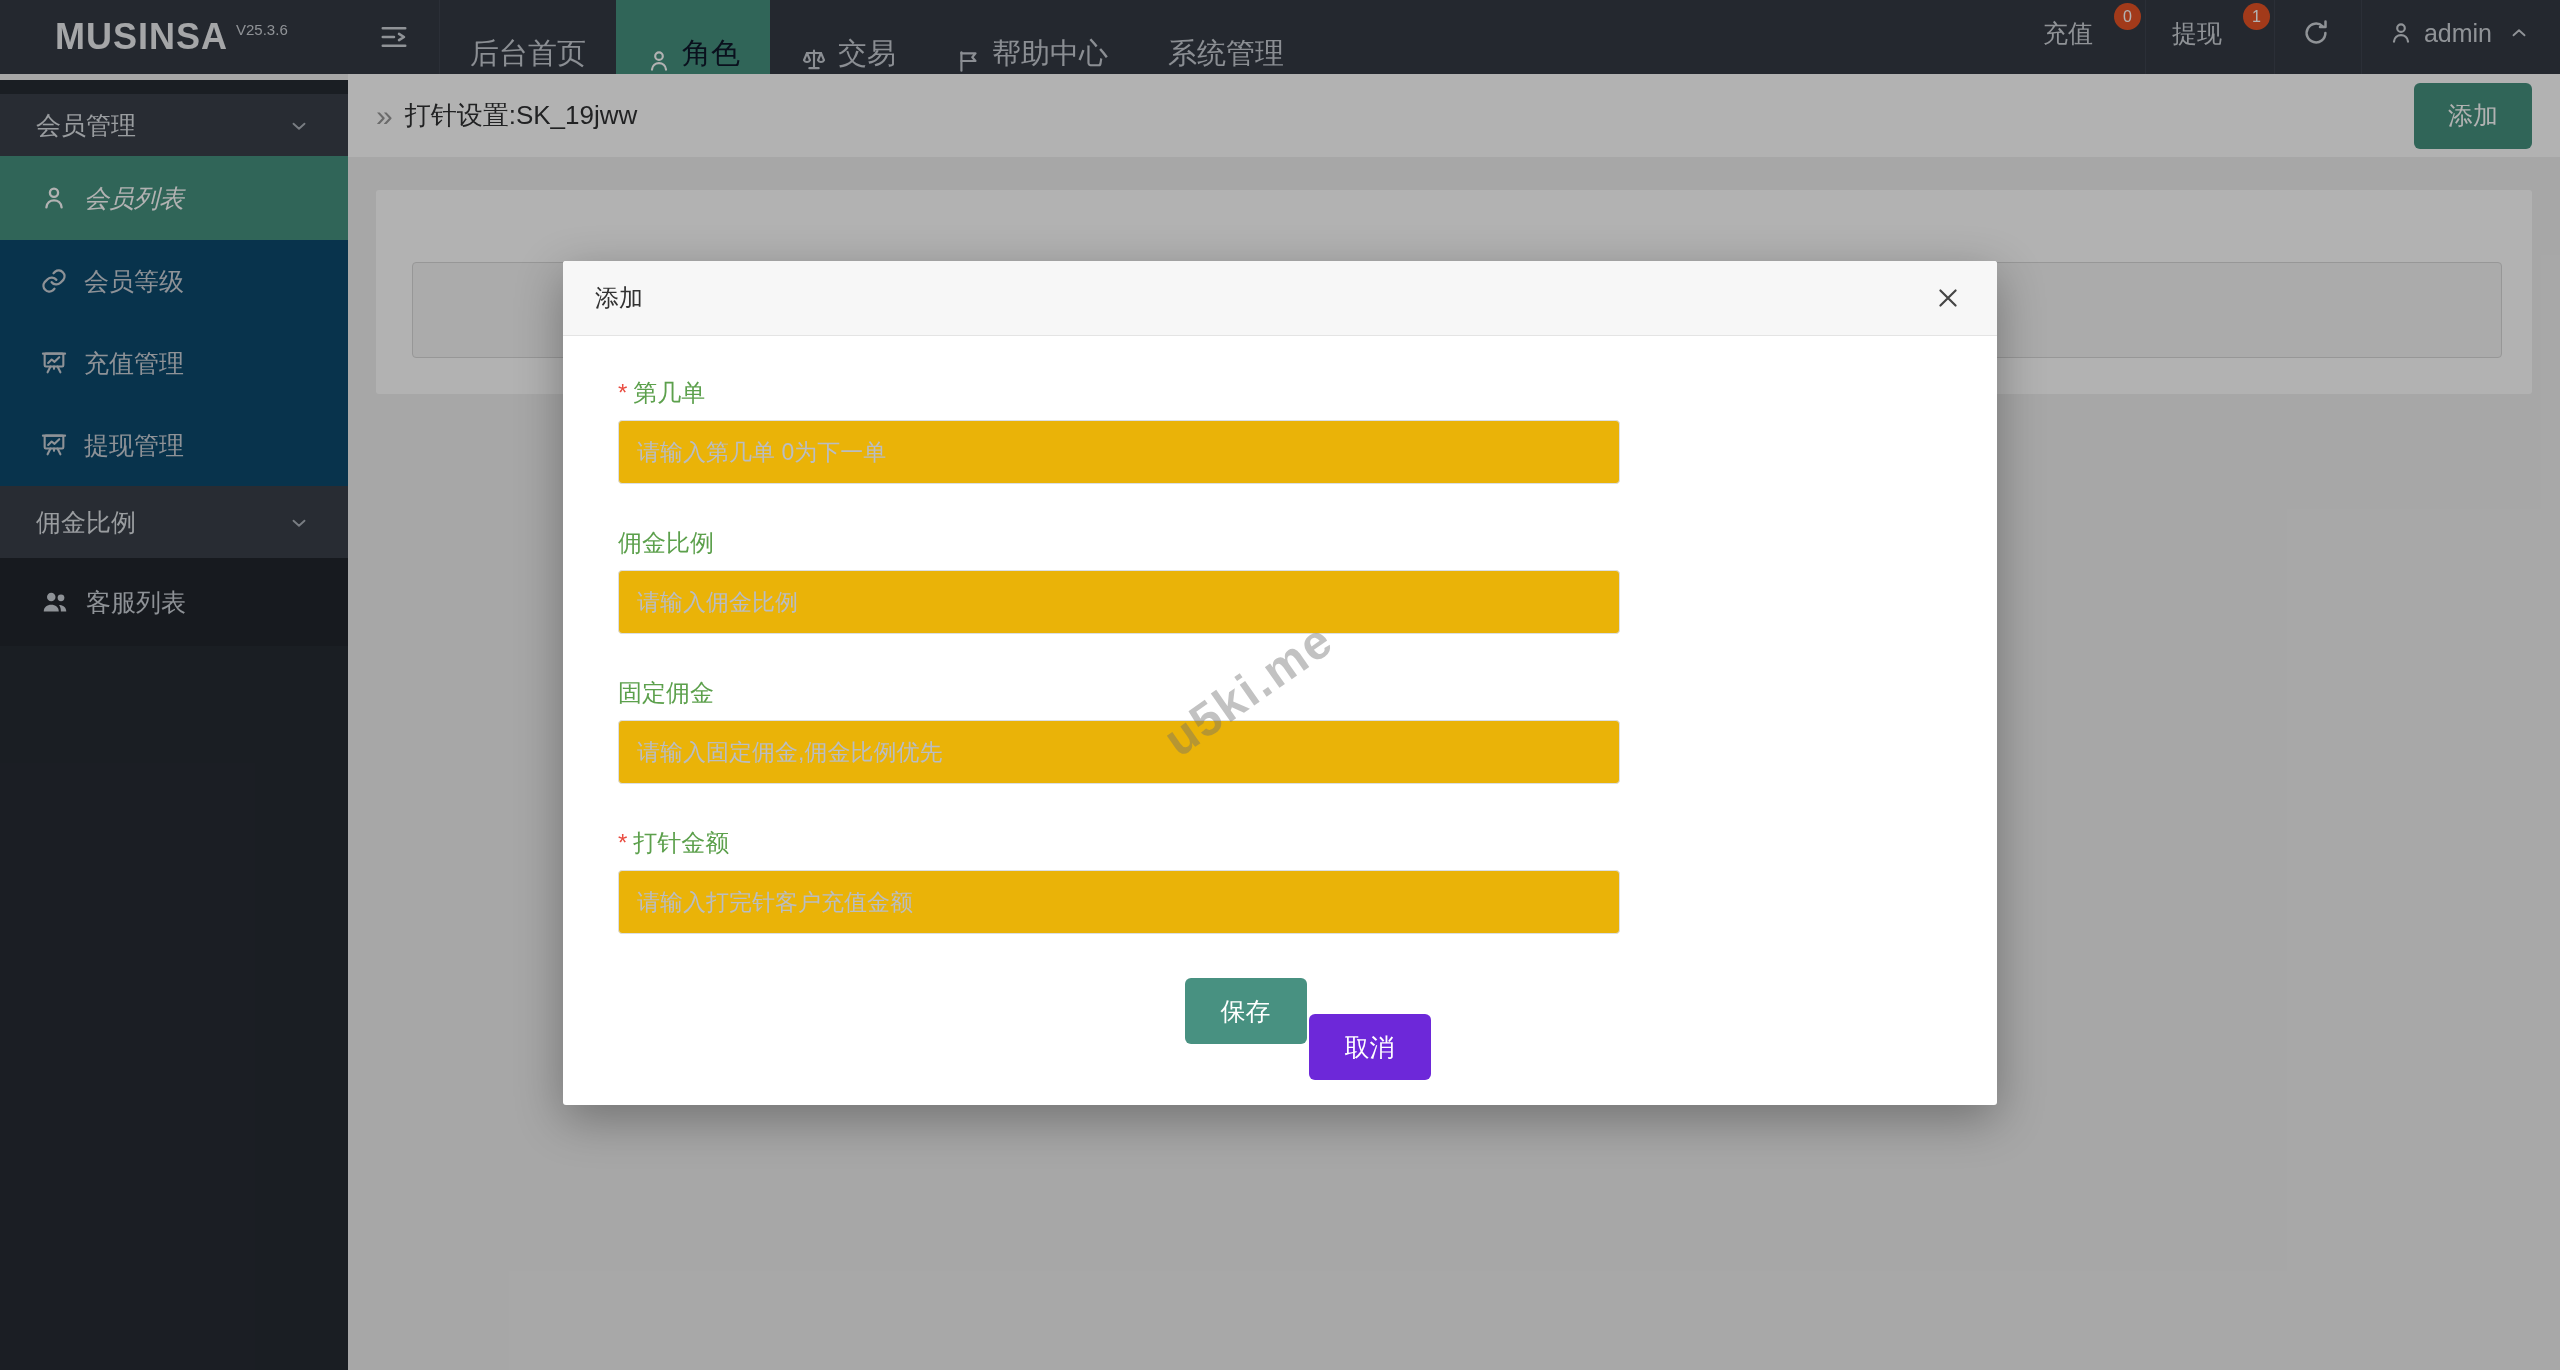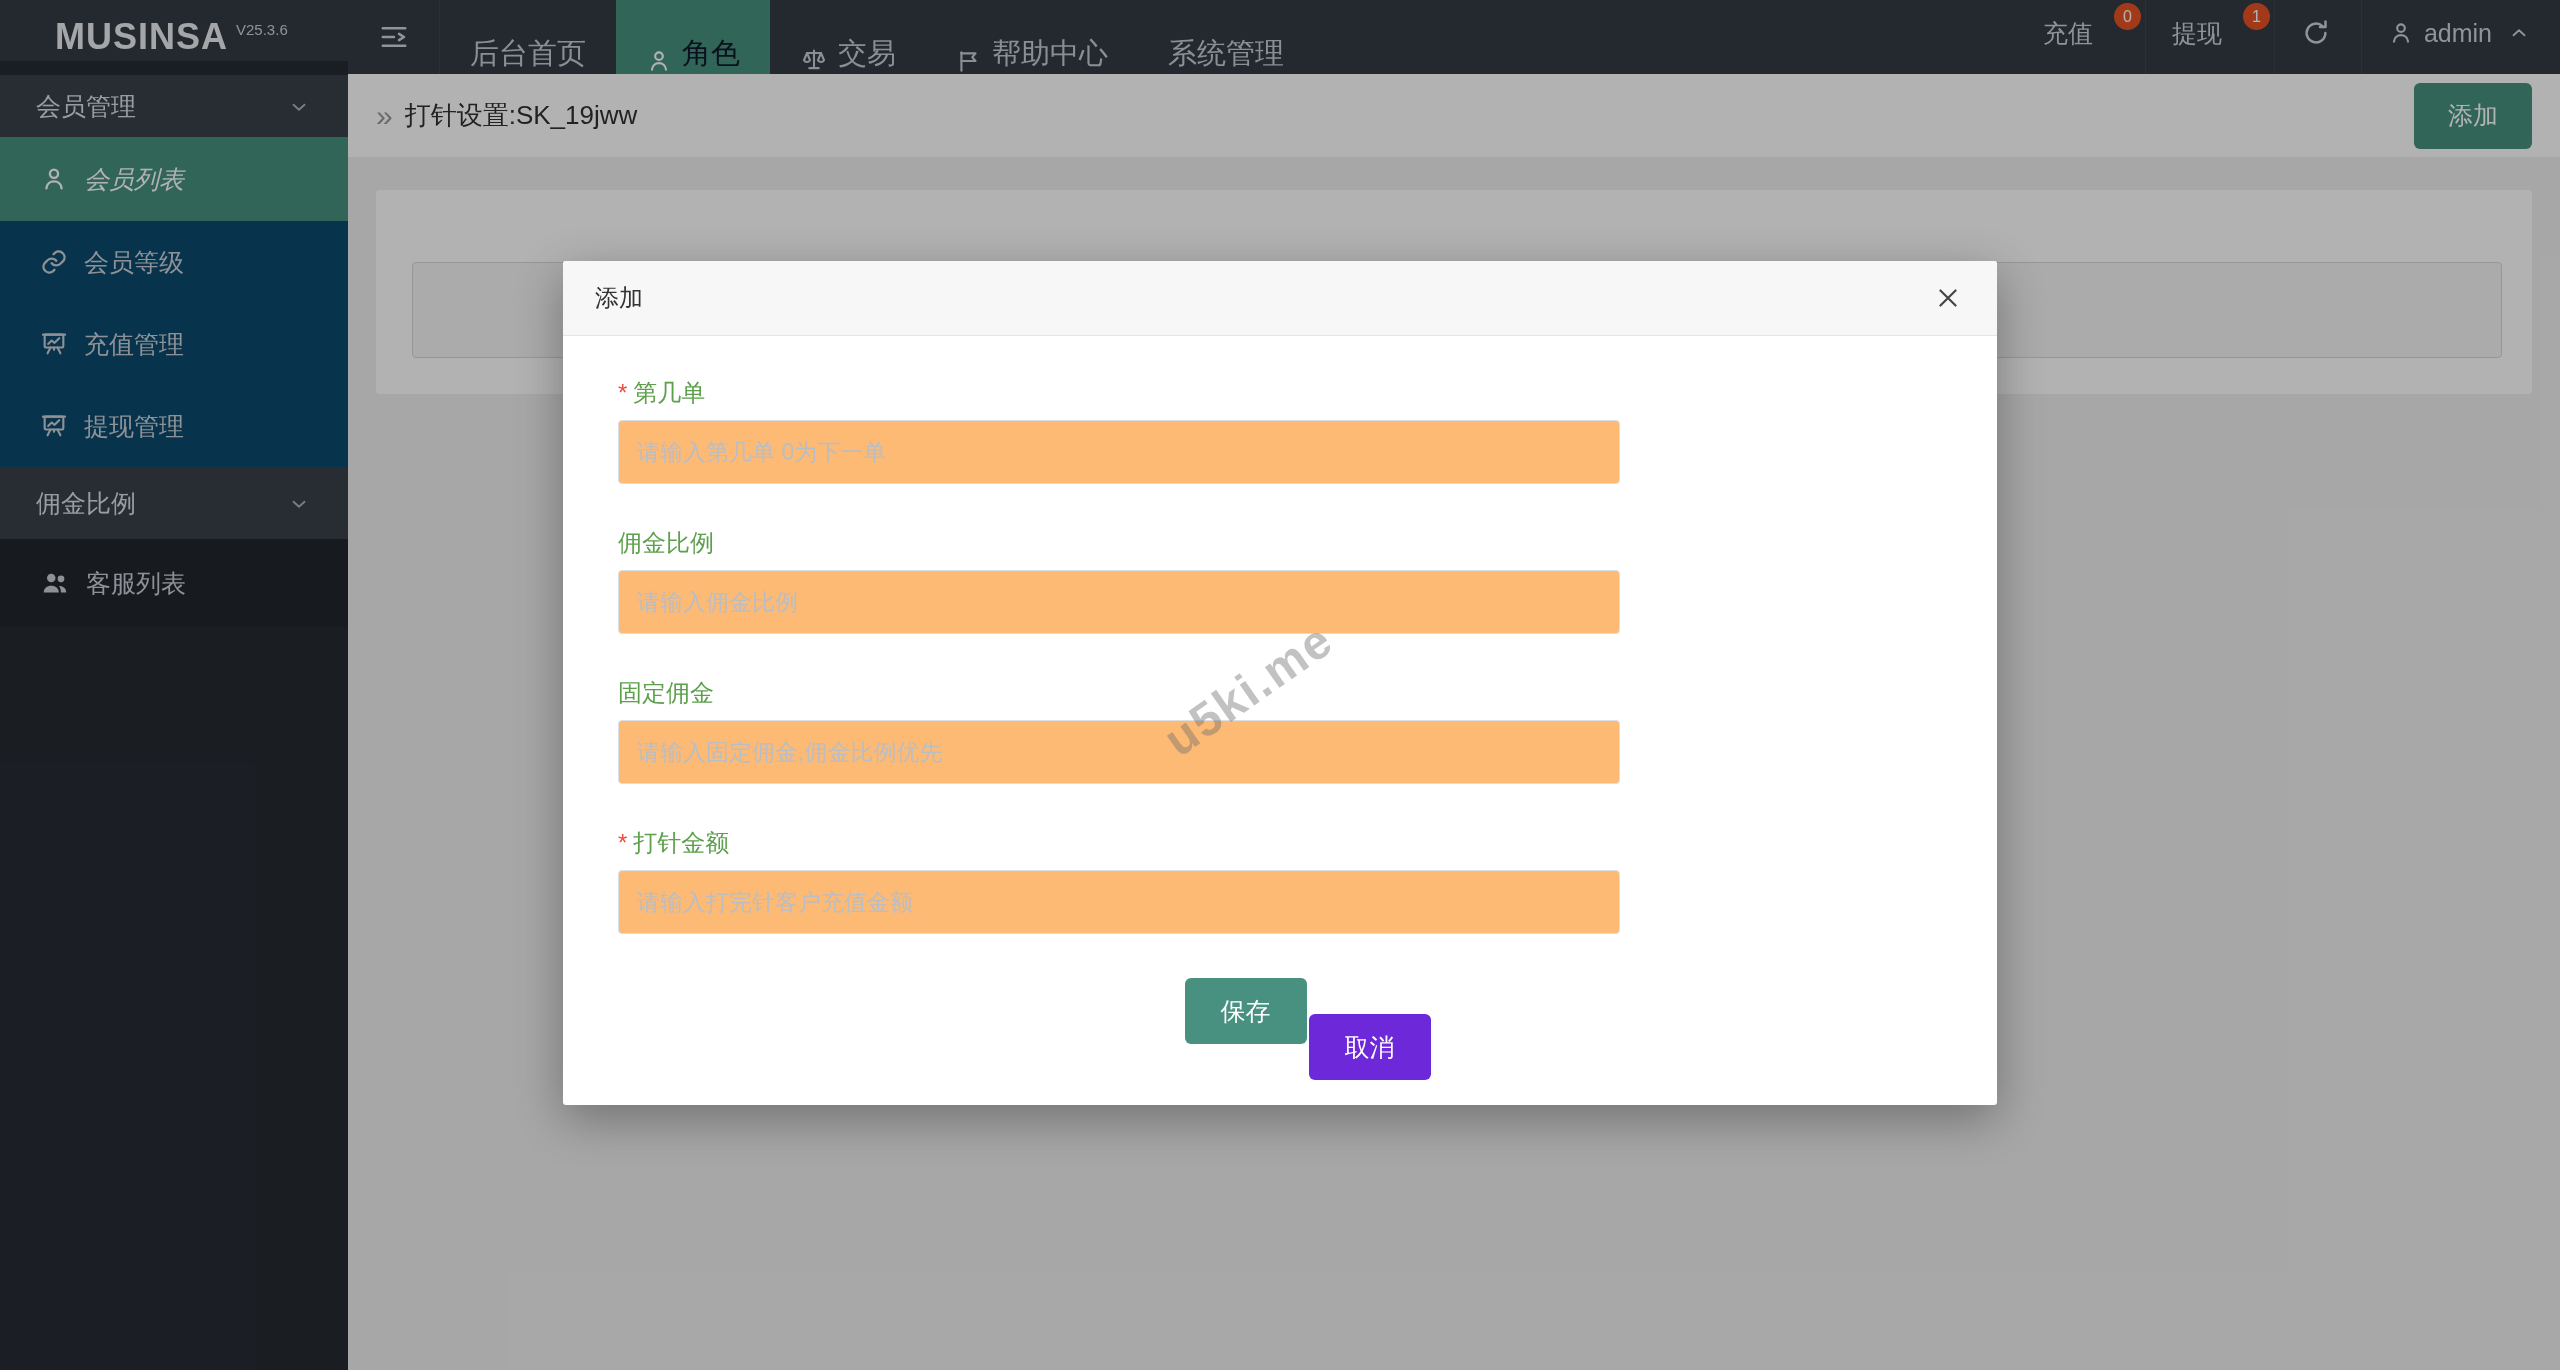--- a/index.html
+++ b/index.html
@@ -19,21 +19,21 @@
   .nav-tab.active { background:#45917f; color:#0f172a; }
   .nav-tab.active .tab-icon { color:#ffffff; }
   .nav-right { margin-left:auto; display:flex; align-items:stretch; }
   .nav-right-item { position:relative; display:flex; align-items:center; padding:0 30px 8px 26px; font-size:25px; color:#ced3d9; border-left:1px solid #3e4450; cursor:pointer; }
   .nav-right-item:first-child { border-left:none; }
   .nav-badge { position:absolute; top:3px; right:4px; min-width:27px; height:27px; padding:0 6px; border-radius:14px; background:#e85426; color:#fff; font-size:16px; line-height:27px; text-align:center; }
   .nav-user { gap:10px; }
   .nav-user .chev { margin-left:6px; color:#ced3d9; }
 
   
-  .sidebar { position:absolute; top:61px; left:0; width:348px; bottom:0; background:#262b33; padding-top:14px; z-index:1; }
+  .sidebar { position:absolute; top:80px; left:0; width:348px; bottom:0; background:#262b33; padding-top:14px; z-index:1; }
   .menu-title { position:relative; height:62px; line-height:62px; background:#3a4049; color:#dde1e6; font-size:25px; padding-left:36px; cursor:pointer; }
   .menu-title.t2 { height:72px; line-height:72px; }
   .menu-title .chev { position:absolute; right:38px; top:50%; margin-top:-10px; color:#aeb4bc; }
   .menu-item { height:82px; display:flex; align-items:center; padding-left:40px; font-size:25px; color:#ccd1d8; cursor:pointer; background:#0c4a6e; }
   .menu-item.first { height:84px; }
   .menu-item.nested { height:88px; background:#22262d; }
   .menu-item .mi-icon { margin-right:16px; color:#ccd1d8; }
   .menu-item.active { background:#45917f; color:#ffffff;font-style:italic; }
   .menu-item.active .mi-icon { color:#ffffff; }
 
@@ -49,21 +49,21 @@
   
   .overlay { position:absolute; inset:0; background:rgba(0,0,0,0.30); z-index:10; }
   .modal { position:absolute; left:563px; top:261px; width:1434px; height:844px; background:#ffffff; border-radius:3px; box-shadow:0 14px 48px rgba(0,0,0,0.32); z-index:20; }
   .modal-header { height:75px; background:#f7f7f7; border-bottom:1px solid #e4e4e4; display:flex; align-items:center; padding:0 32px; border-radius:3px 3px 0 0; }
   .modal-title { font-size:24px; color:#333; }
   .modal-close { margin-left:auto; width:34px; height:34px; display:flex; align-items:center; justify-content:center; color:#454545; cursor:pointer; background:none; border:none; }
   .modal-body { padding:42px 0 0 55px; }
   .field { margin-bottom:44px; }
   .field-label { font-size:24px; color:#5ca04c; margin-bottom:12px; line-height:30px; }
   .req-star { color:#e94c41; margin-right:6px; font-size:24px; }
-  .field input { width:1002px; height:64px; border:1px solid #dcdfe3; border-radius:4px; padding:0 18px; font-size:23px; color:#333; font-family:inherit; background:#fdba74; outline:none; }
+  .field input { width:1002px; height:64px; border:1px solid #dcdfe3; border-radius:4px; padding:0 18px; font-size:23px; color:#333; font-family:inherit; background:#eab308; outline:none; }
   .field input::placeholder { color:#b9bdc4; }
   .modal-actions { margin-top:40px; display:flex; justify-content:center; gap:2px; }
   .btn { height:66px; padding:0 36px; border:none; border-radius:6px; font-size:25px; color:#fff; cursor:pointer; font-family:inherit; }
   .btn-save { background:#489181; }
   .btn-cancel { background:#6d28d9;margin-top:36px; }
 
   
   .watermark { position:absolute; left:1152px; top:662px; z-index:40; font-size:48px; font-weight:bold; letter-spacing:2px; color:rgba(110,110,110,0.42); transform:rotate(-35deg); pointer-events:none; }
 </style>
 </head>

